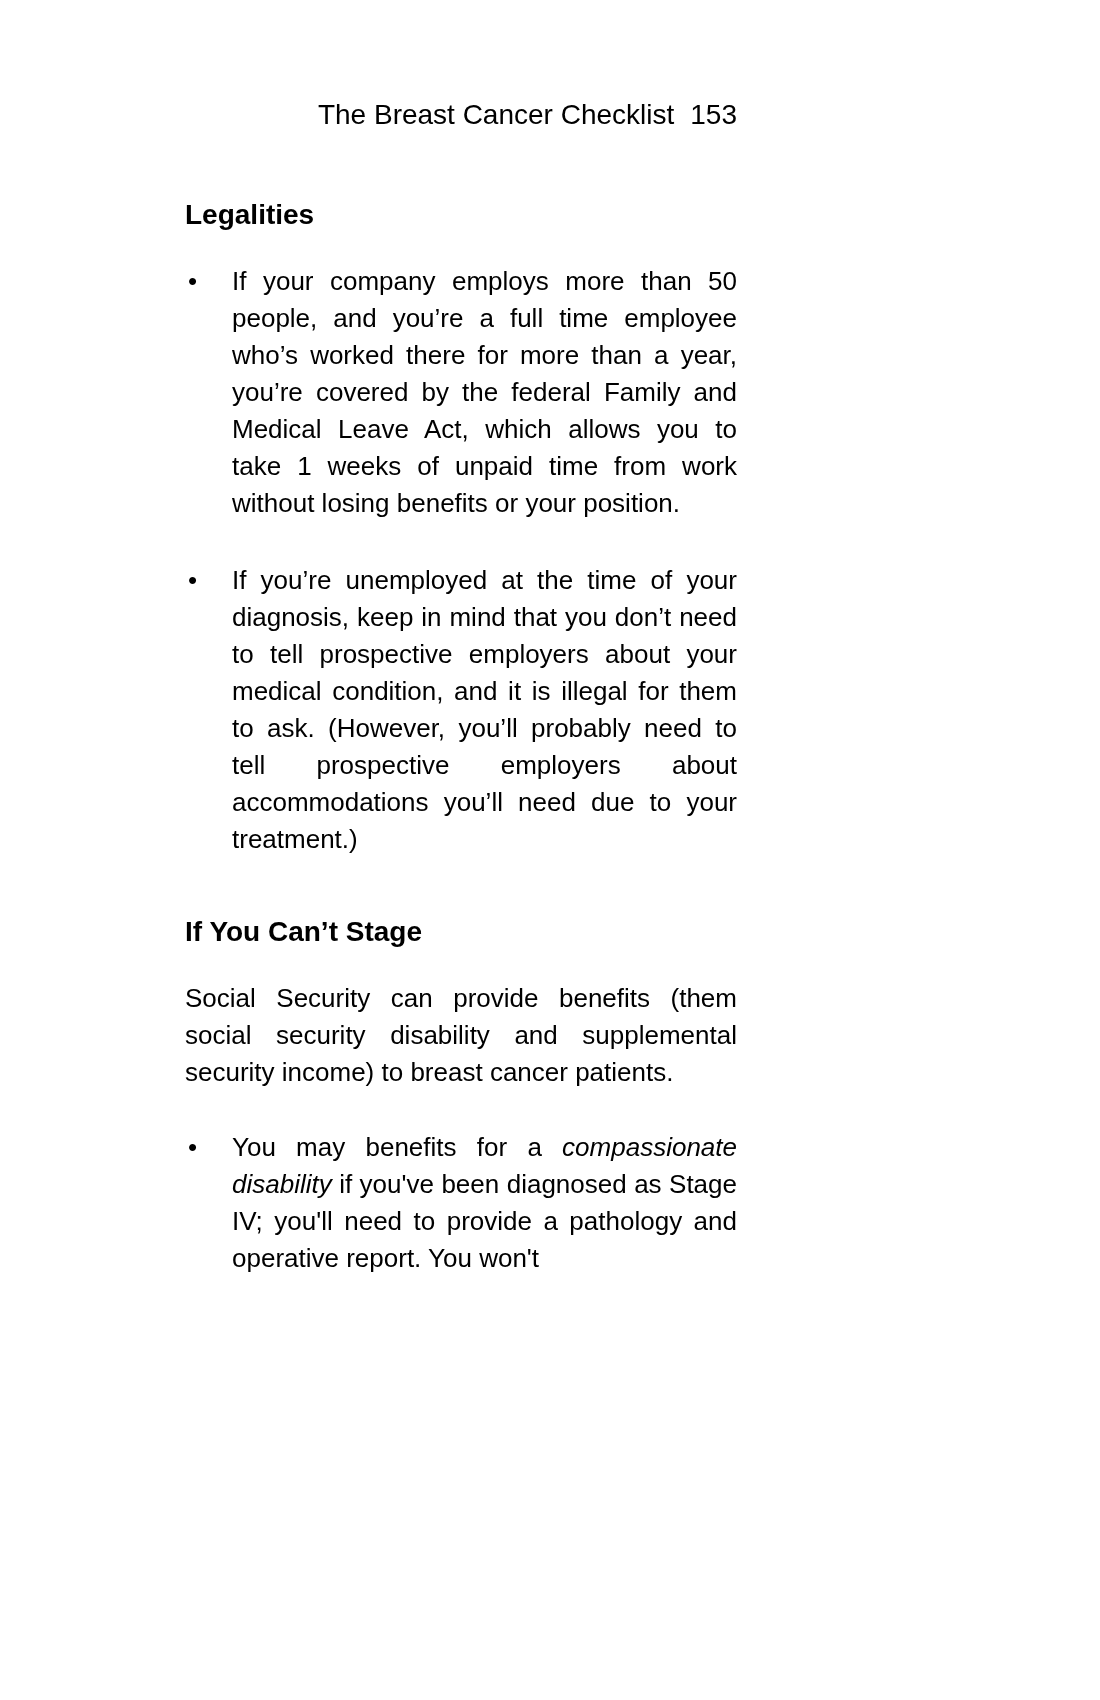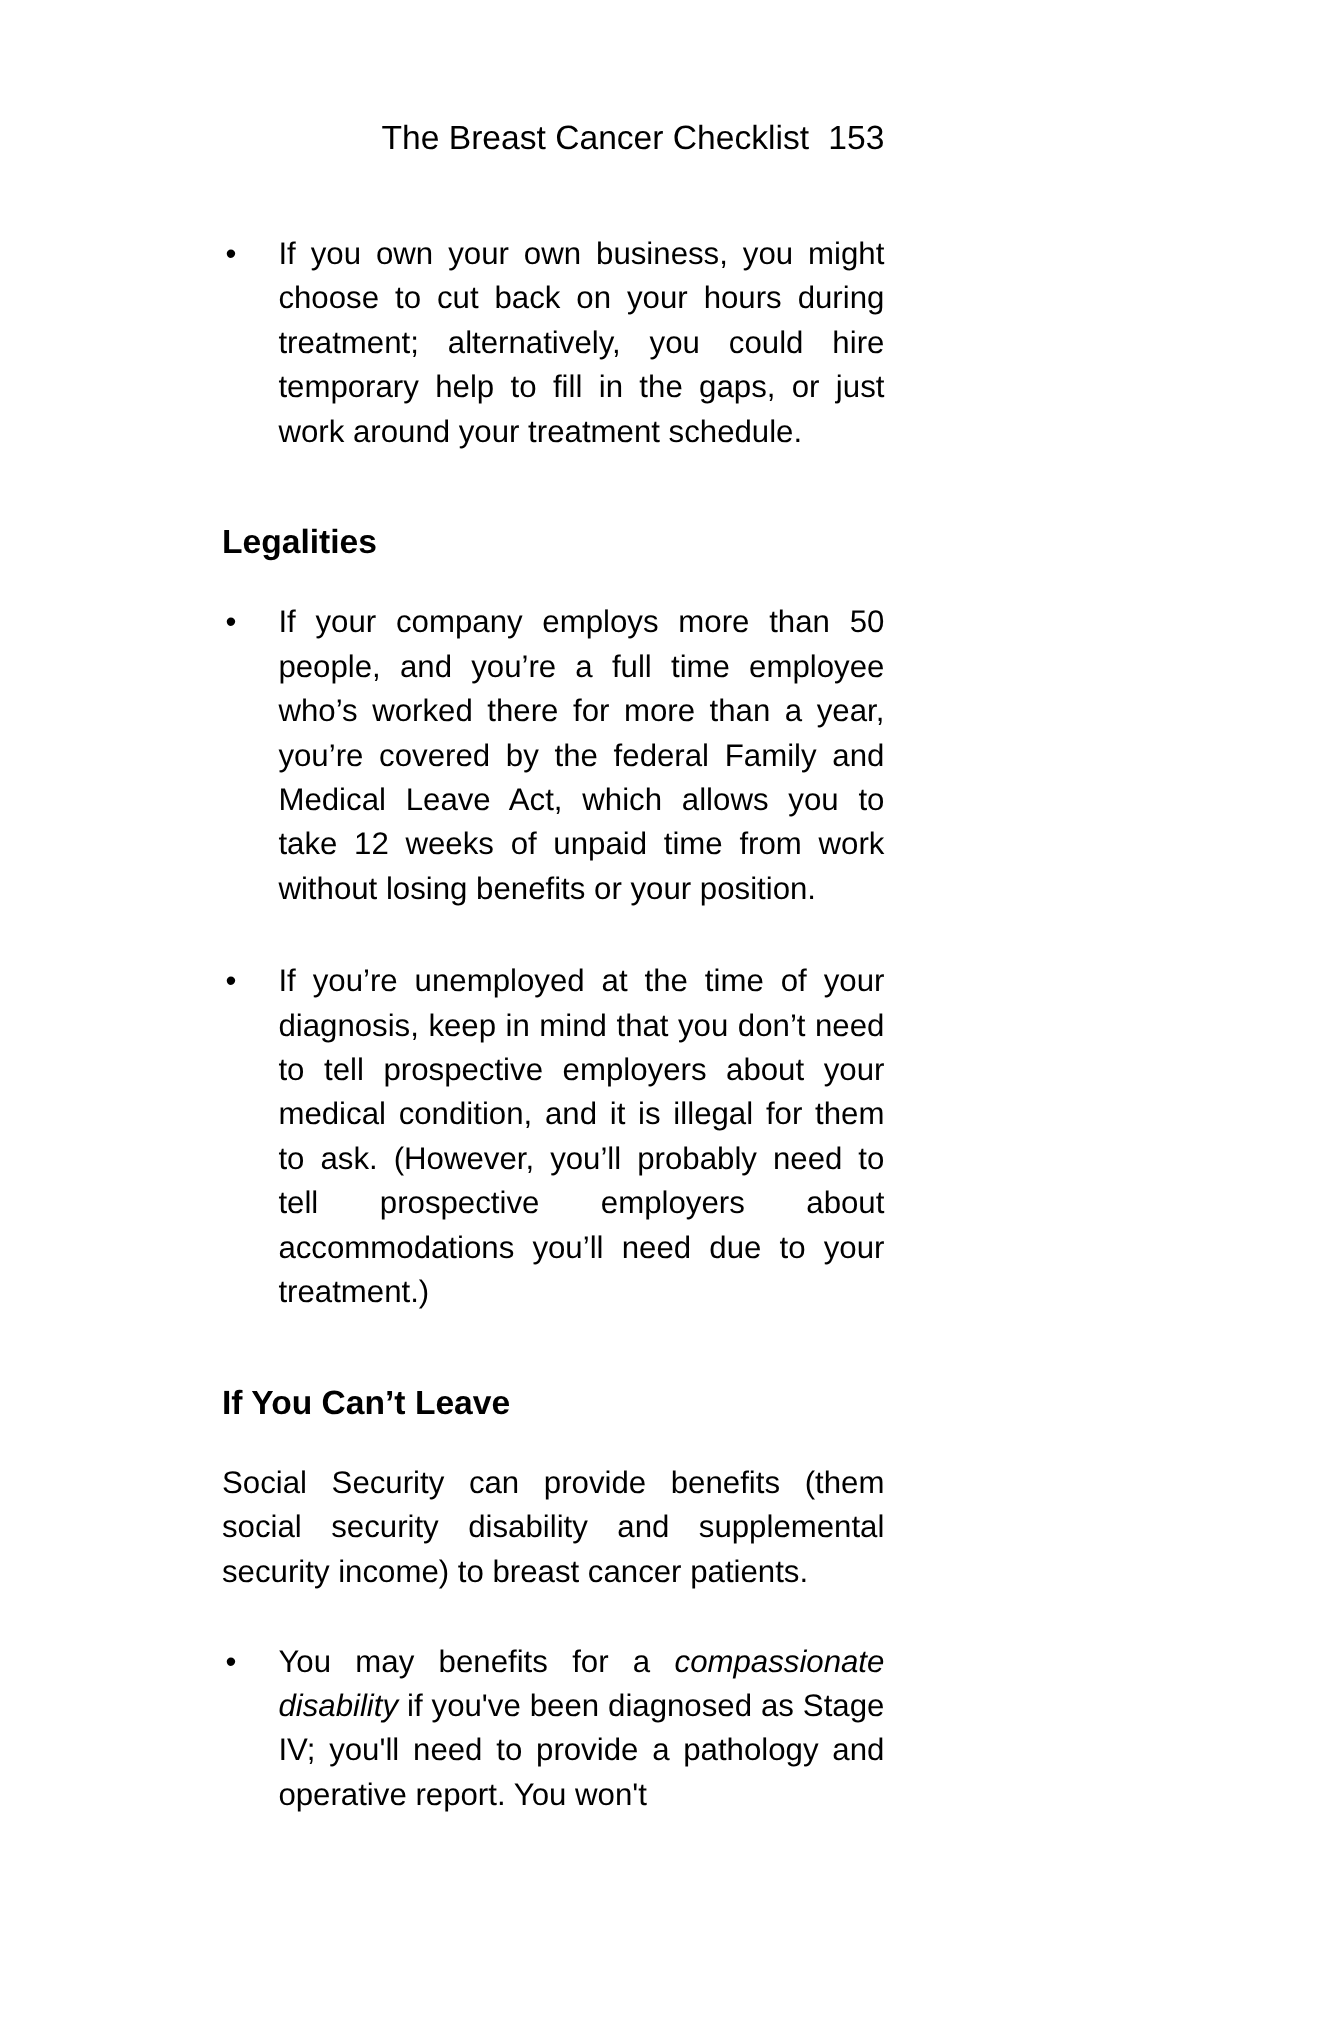--- a/index.html
+++ b/index.html
@@ -70,38 +70,33 @@
 </style>
 </head>
 <body>
 
 <div class="page">
 
   <div class="page-header">
     <span>The Breast Cancer Checklist</span><span class="page-num">153</span>
   </div>
 
-  <ul class="bullet-list">
-    <li>
-      <span>If you own your own business, you might choose to cut back on your hours during treatment; alternatively, you could hire temporary help to fill in the gaps, or just work around your treatment schedule.</span>
-    </li>
-  </ul>
 
   <h2 class="section-heading">Legalities</h2>
 
   <ul class="bullet-list">
     <li>
-      <span>If your company employs more than 50 people, and you’re a full time employee who’s worked there for more than a year, you’re covered by the federal Family and Medical Leave Act, which allows you to take 12 weeks of unpaid time from work without losing benefits or your position.</span>
+      <span>If your company employs more than 50 people, and you’re a full time employee who’s worked there for more than a year, you’re covered by the federal Family and Medical Leave Act, which allows you to take 1 weeks of unpaid time from work without losing benefits or your position.</span>
     </li>
     <li>
       <span>If you’re unemployed at the time of your diagnosis, keep in mind that you don’t need to tell prospective employers about your medical condition, and it is illegal for them to ask. (However, you’ll probably need to tell prospective employers about accommodations you’ll need due to your treatment.)</span>
     </li>
   </ul>
 
-  <h2 class="section-heading">If You Can’t Leave</h2>
+  <h2 class="section-heading">If You Can’t Stage</h2>
 
   <p class="body-text lead-paragraph">Social Security can provide benefits (them social security disability and supplemental security income) to breast cancer patients.</p>
 
   <ul class="bullet-list">
     <li>
       <span>You may benefits for a </span><span class="italic">compassionate disability</span><span> if you've been diagnosed as Stage IV; you'll need to provide a pathology and operative report.  You won't</span>
     </li>
   </ul>
 
 </div>

